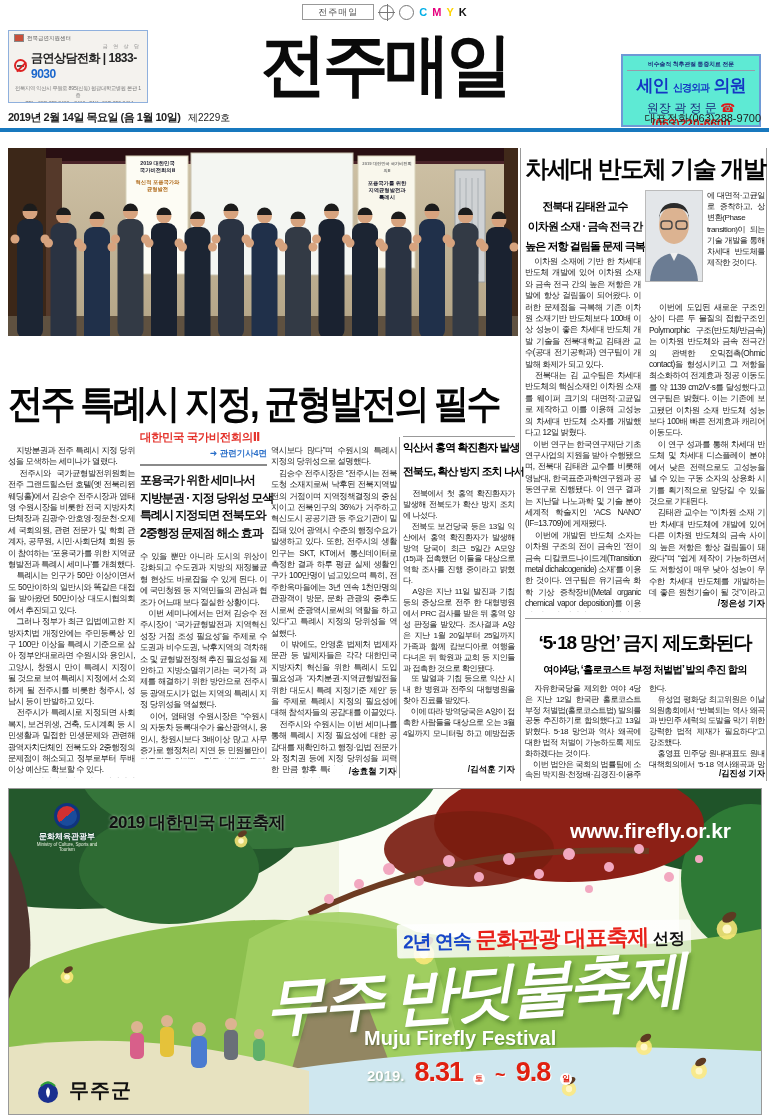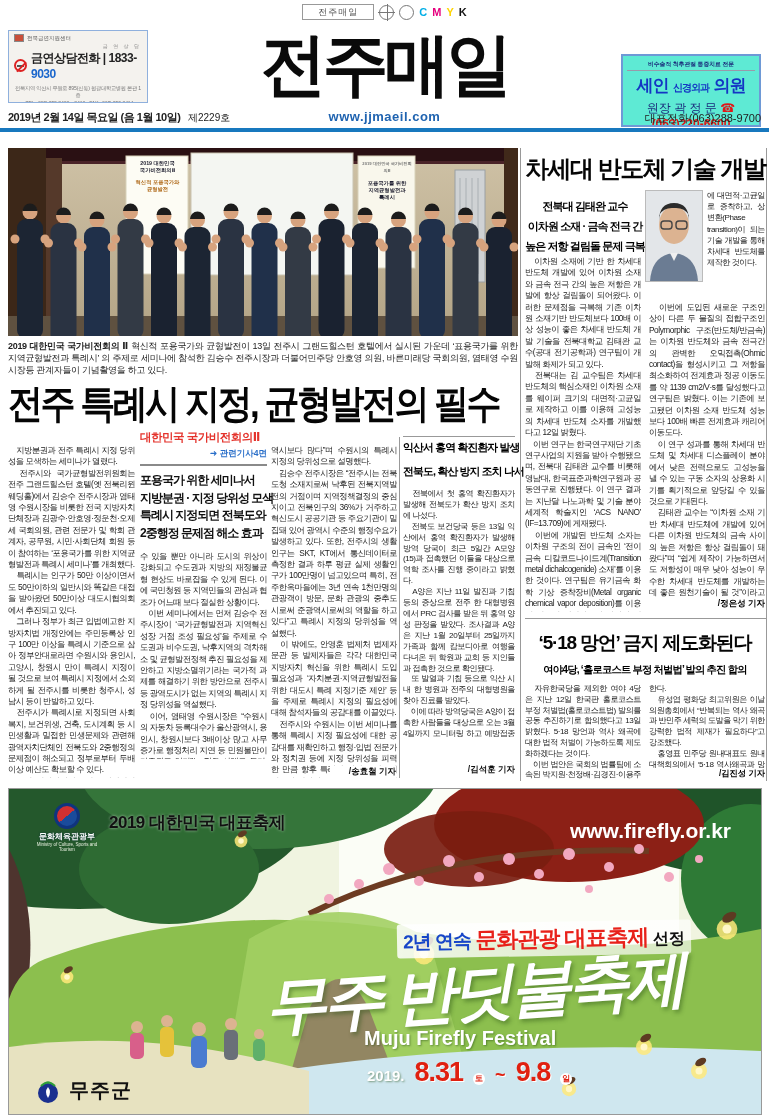--- a/index.html
+++ b/index.html
@@ -166,21 +166,20 @@
       <span class="small">신경외과</span>
       <span class="big">의원</span>
     </div>
     <div class="director"><span>원장 곽 정 문 </span><span class="phone">☎ (063)220-6600</span></div>
     <div class="addr2">전주시 완산구 효자 선변 2길 6번지</div>
   </div>
 
   <div class="dateline">
     <span class="d-left">2019년 2월 14일 목요일 (음 1월 10일)</span>
     <span class="d-issue">제2229호</span>
-    <span class="d-url">www.jjmaeil.com</span>
     <span class="d-phone">대표전화(063)288-9700</span>
   </div>
   <div class="blue-rule"></div>
 
   <div class="photo-wrap">
     <svg class="scene" width="510" height="188" viewBox="0 0 510 188">
       <defs>
         <linearGradient id="wall" x1="0" y1="0" x2="0" y2="1">
           <stop offset="0" stop-color="#cfc2a6"></stop>
             <stop offset="1" stop-color="#b3a486"></stop>
@@ -318,21 +317,20 @@
     </div>
     <div class="banner-overlay b2">
       <div class="b-line hdr">2019 대한민국 국가비전회의Ⅱ</div>
       <div style="height:6px"></div>
       <div class="b-line">포용국가를 위한</div>
       <div class="b-line">지역균형발전과</div>
       <div class="b-line">특례시</div>
     </div>
   </div>
 
-  <div class="caption"><b>2019 대한민국 국가비전회의 Ⅱ</b><span> 혁신적 포용국가와 균형발전이 13일 전주시 그랜드힐스턴 호텔에서 실시된 가운데 ‘표용국가를 위한 지역균형발전과 특례시’ 의 주제로 세미나에 참석한 김승수 전주시장과 더불어민주당 안호영 의원, 바른미래당 국회의원, 염태영 수원시장등 관계자들이 기념촬영을 하고 있다.</span></div>
   <div class="main-headline">전주 특례시 지정, 균형발전의 필수</div>
 
   <div class="col1 body-text">　지방분권과 전주 특례시 지정 당위성을 모색하는 세미나가 열렸다.
 　전주시와 국가균형발전위원회는 전주 그랜드힐스턴 호텔(옛 전북리윈 웨딩홀)에서 김승수 전주시장과 염태영 수원시장을 비롯한 전국 지방자치단체장과 김광수·안호영·정운천·오제세 국회의원, 관련 전문가 및 학회 관계자, 공무원, 시민·사회단체 회원 등이 참여하는 ‘포용국가를 위한 지역균형발전과 특례시 세미나’를 개최했다.
 　특례시는 인구가 50만 이상이면서도 50만이하의 일반시와 똑같은 대접을 받아왔던 50만이상 대도시협의회에서 추진되고 있다.
 　그러나 정부가 최근 입법예고한 지방자치법 개정안에는 주민등록상 인구 100만 이상을 특례시 기준으로 삼아 정부안대로라면 수원시와 용인시, 고양시, 창원시 만이 특례시 지정이 될 것으로 보여 특례시 지정에서 소외하게 될 전주시를 비롯한 청주시, 성남시 등이 반발하고 있다.
 　전주시가 특례시로 지정되면 사회복지, 보건위생, 건축, 도시계획 등 시민생활과 밀접한 민생문제와 관련해 광역자치단체인 전북도와 2중행정의 문제점이 해소되고 정부로부터 두배이상 예산도 확보할 수 있다.
 　또한, 광역단체에 준하는 행정권한을 가지게 돼 질 높은 행정서비스 제공할</div>
 
   <div class="col2">

